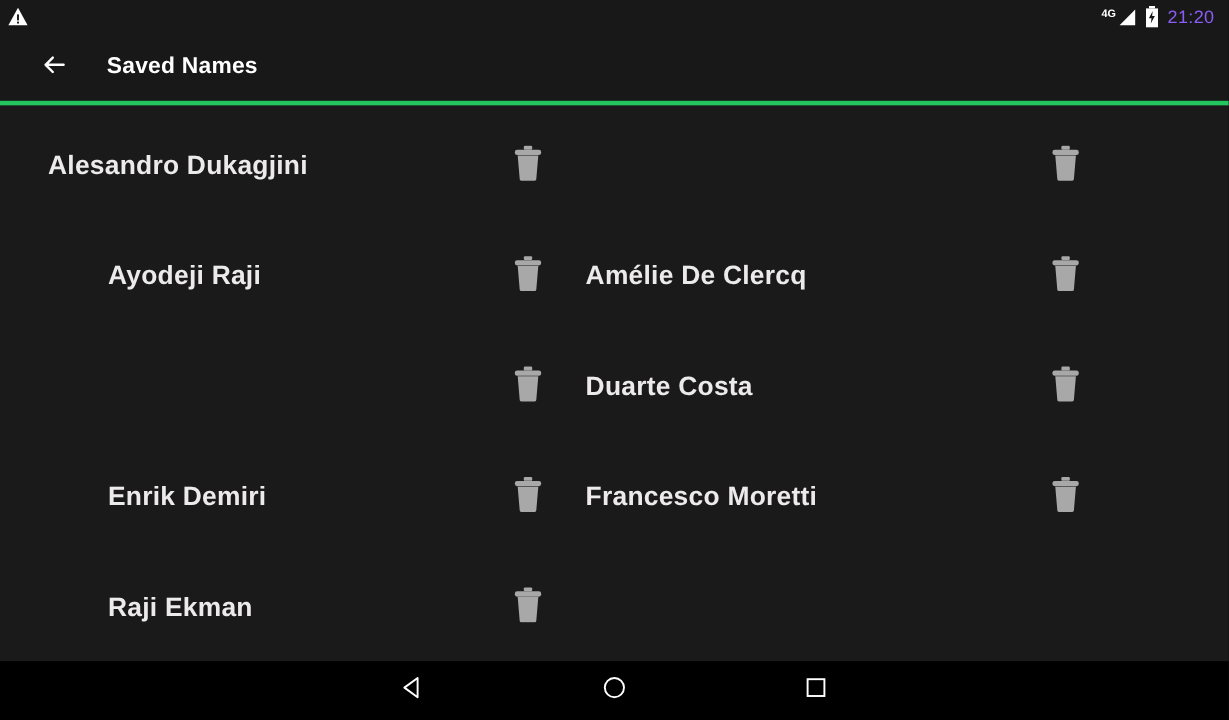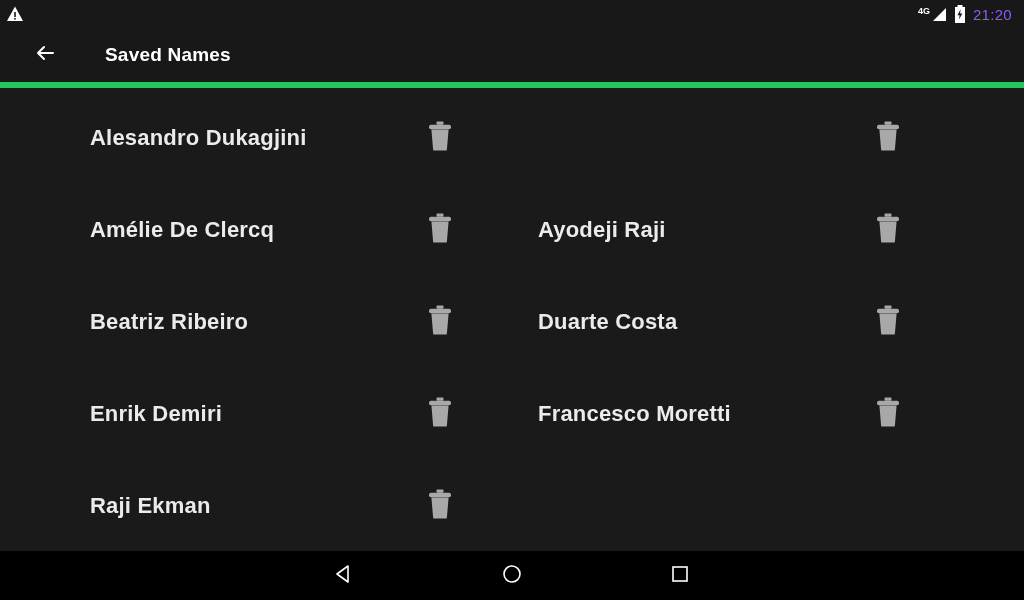--- a/index.html
+++ b/index.html
@@ -40,22 +40,21 @@
     color:#8b5cf6; font-size:15px; letter-spacing:.3px;
     font-family:"Liberation Sans", sans-serif;
   }
 
   
   #toolbar {
     height:60px; flex:0 0 60px;
     background:#181818;
     display:flex; align-items:center;
     padding-left:28px;
-    border-bottom:6px solid #22c55e;
-    gap:16px;
+    border-bottom:4px solid #22c55e;
   }
   #back-button {
     width:34px; height:34px;
     display:flex; align-items:center; justify-content:center;
     cursor:pointer;
   }
   #toolbar-title {
     color:#fff; font-size:19px; font-weight:bold;
     margin-left:27px; letter-spacing:.2px;
   }
@@ -67,21 +66,21 @@
     padding-top:4px;
     overflow:hidden;
   }
   #names-grid {
     display:grid;
     grid-template-columns:448px 1fr;
     grid-auto-rows:92px;
   }
   .name-row {
     display:flex; align-items:center;
-    padding-left:90px;
+    padding-left:40px;
     padding-right:0;
     position:relative;
   }
   .name-row.col-right { padding-left:538px; }
   .name-row.col-right .name-label { margin-left:-448px; }
   .name-label {
     color:#eceaea;
     font-size:22px;
     font-weight:bold;
     letter-spacing:.2px;
@@ -170,42 +169,41 @@
         </div>
         <div class="name-row col-right">
           <div class="delete-button">
             <span><svg width="26" height="30" viewBox="0 0 26 30">
                 <rect x="9.5" y="0.5" width="7" height="3.2" rx="1" fill="#a8a8a8"></rect>
                 <rect x="2" y="3.8" width="22" height="4.4" rx="2" fill="#a8a8a8"></rect>
                 <path d="M4.4 8.6 L21.6 8.6 L19.9 28.4 Q19.8 29.6 18.6 29.6 L7.4 29.6 Q6.2 29.6 6.1 28.4 Z" fill="#a8a8a8"></path>
               </svg></span>
           </div>
         </div>
+        <div class="name-row col-right">
+          <span class="name-label">Ayodeji Raji</span>
+          <div class="delete-button">
+            <span><svg width="26" height="30" viewBox="0 0 26 30">
+                <rect x="9.5" y="0.5" width="7" height="3.2" rx="1" fill="#a8a8a8"></rect>
+                <rect x="2" y="3.8" width="22" height="4.4" rx="2" fill="#a8a8a8"></rect>
+                <path d="M4.4 8.6 L21.6 8.6 L19.9 28.4 Q19.8 29.6 18.6 29.6 L7.4 29.6 Q6.2 29.6 6.1 28.4 Z" fill="#a8a8a8"></path>
+              </svg></span>
+          </div>
+        </div>
         <div class="name-row col-left">
           <span class="name-label">Amélie De Clercq</span>
           <div class="delete-button">
             <span><svg width="26" height="30" viewBox="0 0 26 30">
                 <rect x="9.5" y="0.5" width="7" height="3.2" rx="1" fill="#a8a8a8"></rect>
                 <rect x="2" y="3.8" width="22" height="4.4" rx="2" fill="#a8a8a8"></rect>
                 <path d="M4.4 8.6 L21.6 8.6 L19.9 28.4 Q19.8 29.6 18.6 29.6 L7.4 29.6 Q6.2 29.6 6.1 28.4 Z" fill="#a8a8a8"></path>
               </svg></span>
           </div>
         </div>
-        <div class="name-row col-right">
-          <span class="name-label">Ayodeji Raji</span>
-          <div class="delete-button">
-            <span><svg width="26" height="30" viewBox="0 0 26 30">
-                <rect x="9.5" y="0.5" width="7" height="3.2" rx="1" fill="#a8a8a8"></rect>
-                <rect x="2" y="3.8" width="22" height="4.4" rx="2" fill="#a8a8a8"></rect>
-                <path d="M4.4 8.6 L21.6 8.6 L19.9 28.4 Q19.8 29.6 18.6 29.6 L7.4 29.6 Q6.2 29.6 6.1 28.4 Z" fill="#a8a8a8"></path>
-              </svg></span>
-          </div>
-        </div>
-        <div class="name-row col-left">
-          <span class="name-label">Beatriz Ribeiro</span>
+        <div class="name-row col-left">
           <div class="delete-button">
             <span><svg width="26" height="30" viewBox="0 0 26 30">
                 <rect x="9.5" y="0.5" width="7" height="3.2" rx="1" fill="#a8a8a8"></rect>
                 <rect x="2" y="3.8" width="22" height="4.4" rx="2" fill="#a8a8a8"></rect>
                 <path d="M4.4 8.6 L21.6 8.6 L19.9 28.4 Q19.8 29.6 18.6 29.6 L7.4 29.6 Q6.2 29.6 6.1 28.4 Z" fill="#a8a8a8"></path>
               </svg></span>
           </div>
         </div>
         <div class="name-row col-left">
           <span class="name-label">Duarte Costa</span>

